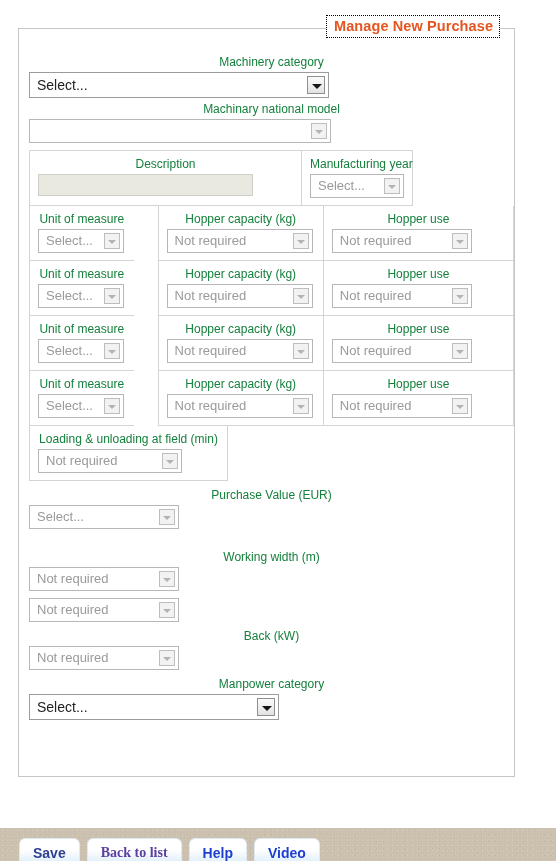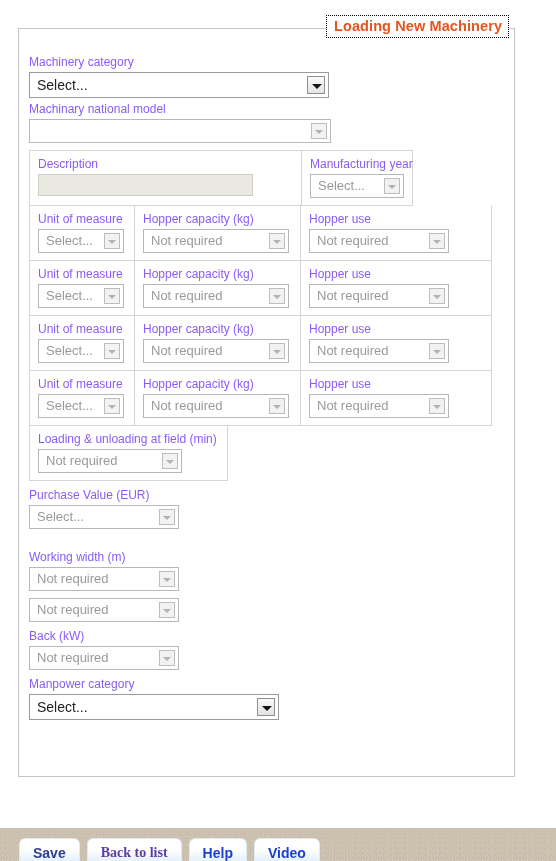--- a/index.html
+++ b/index.html
@@ -53,25 +53,26 @@
     left: 0;
     top: 0;
     width: 100%;
     padding: 26px 0 0 10px;
     box-sizing: border-box;
   }
 
   
   .lbl {
     display: block;
-    color: #8b5cf6;
+    color: #15803d;
     font-size: 12px;
     line-height: 15px;
     white-space: nowrap;
     padding-bottom: 2px;
+    text-align: center;
   }
 
   
   .sel {
     position: relative;
     display: inline-block;
     box-sizing: border-box;
     border: 1px solid #b7b7b7;
     background: #ffffff;
     height: 24px;
@@ -154,21 +155,21 @@
   }
   .cellrow {
     display: flex;
     align-items: stretch;
   }
   .cellrow .box { border-right-width: 0; }
   .cellrow .box:last-child { border-right-width: 1px; }
   .stackrow + .stackrow .box { border-top-width: 0; }
 
   .w-unit   { width: 105px; }
-  .w-hop    { width: 166px; }
+  .w-hop    { width: 166px; margin-left: 24px; }
   .w-use    { width: 192px; }
 
   .sel-unit { width: 86px; }
   .sel-hop  { width: 146px; }
   .sel-use  { width: 140px; }
 
   
   .footer {
     position: absolute;
     left: 0;
@@ -209,21 +210,21 @@
   .btn.help  { color: #1c3fd1; }
   .btn.video { color: #1c3fd1; }
 </style>
 </head>
 <body>
 
 <div class="page">
 
   <div class="main-fieldset">
 
-    <div class="legend">Loading New Machinery</div>
+    <div class="legend">Manage New Purchase</div>
 
     <div class="form-body">
 
       <div style="margin-bottom:4px;">
         <span class="lbl">Machinery category</span>
         <div class="sel on" style="width:300px;">
           <span class="txt">Select...</span>
           <span class="arrow"></span>
         </div>
       </div>

